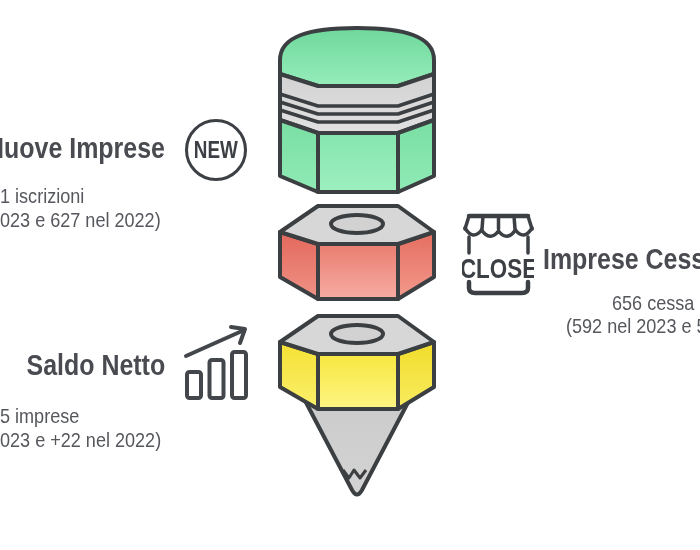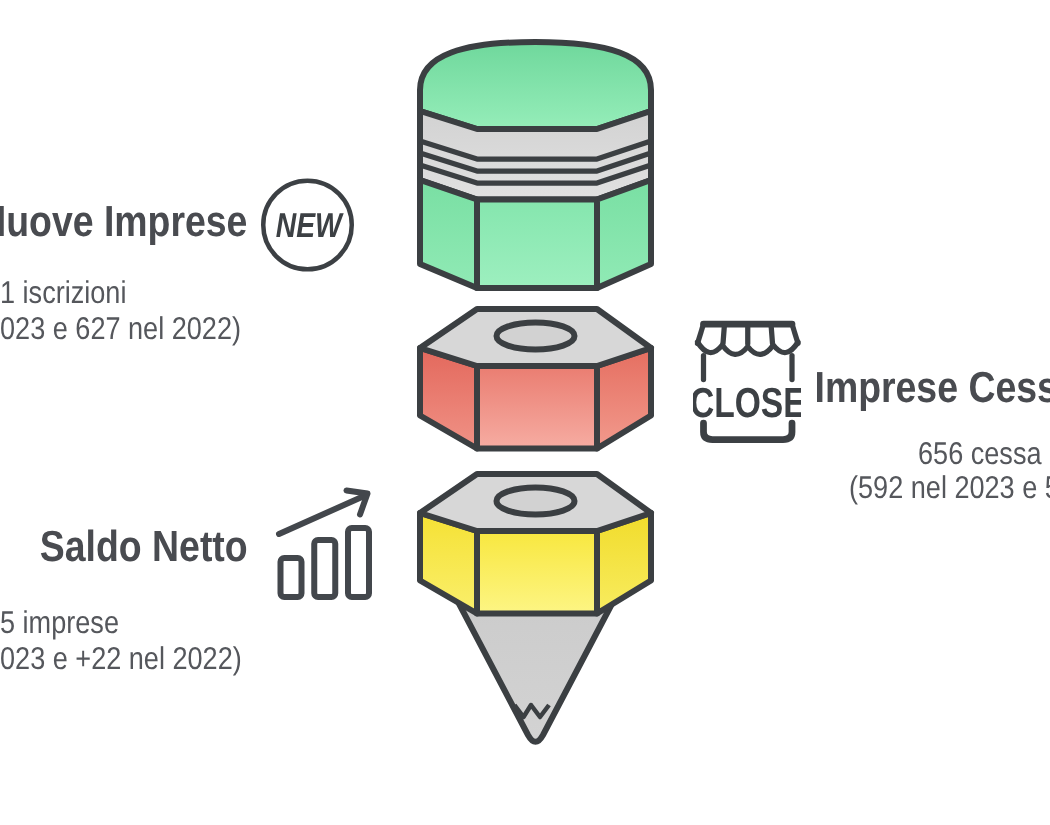--- a/index.html
+++ b/index.html
@@ -3,22 +3,22 @@
 <meta charset="utf-8">
 <style>
   html,body{margin:0;padding:0;background:#fff;}
   .canvas{position:relative;width:700px;height:550px;background:#ffffff;overflow:hidden;
           font-family:"Liberation Sans",sans-serif;color:#4a4c51;}
   .pencil-svg{position:absolute;left:0;top:0;}
   .title{position:absolute;font-weight:700;font-size:29px;white-space:nowrap;color:#494b50;}
   .cond-r{transform:scaleX(.86);transform-origin:right center;}
   .cond-l{transform:scaleX(.86);transform-origin:left center;}
   .detail{position:absolute;font-size:21px;color:#55575c;white-space:nowrap;}
-  .badge{position:absolute;left:174px;top:119px;width:62px;height:62px;border:3.5px solid #3c4044;
-         border-radius:50%;display:flex;align-items:center;justify-content:flex-end;box-sizing:border-box;font-style:italic;}
+  .badge{position:absolute;left:185px;top:119px;width:62px;height:62px;border:3.5px solid #3c4044;
+         border-radius:50%;display:flex;align-items:center;justify-content:center;box-sizing:border-box;}
   .badge span{font-weight:700;font-size:23px;color:#3c4044;transform:scaleX(.82);letter-spacing:0px;}
   .icon-abs{position:absolute;}
 </style>
 </head>
 <body>
 
 <div class="canvas">
 
   <svg class="pencil-svg" width="700" height="550" viewBox="0 0 700 550">
     <defs>

